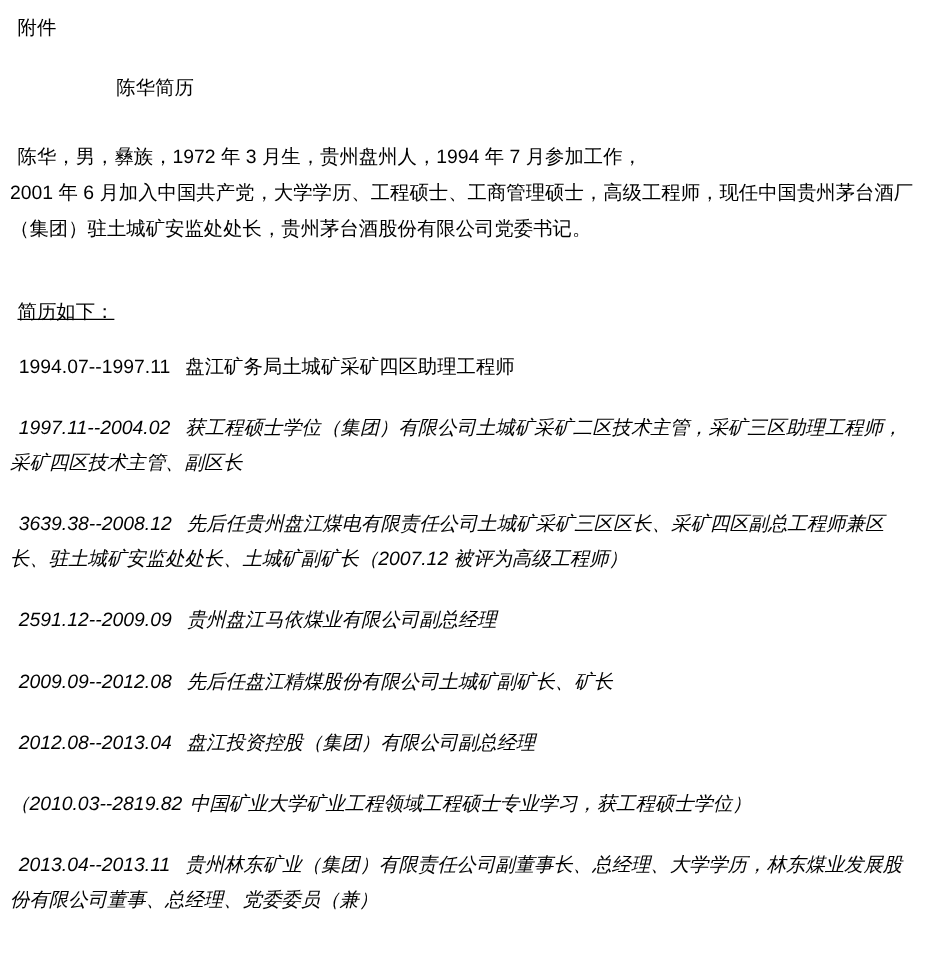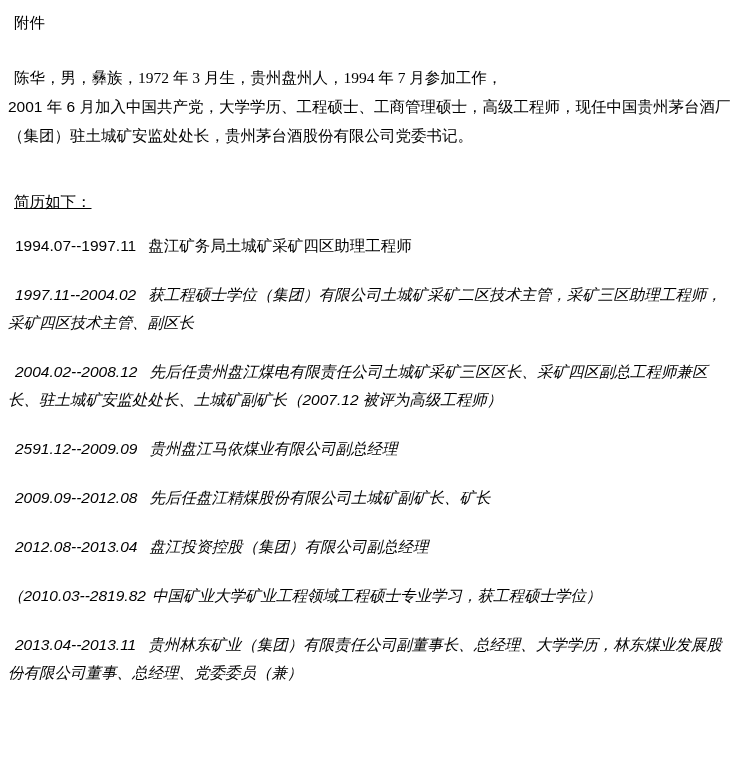--- a/index.html
+++ b/index.html
@@ -28,21 +28,20 @@
     line-height: 29px;
   }
   .intro {
     margin-top: 26px;
   }
   .intro-line {
     line-height: 29px;
   }
   .intro-line.indent {
     text-indent: 6px;
-    font-family: Liberation Serif, serif;
   }
   .heading {
     margin-top: 37px;
     line-height: 29px;
     text-indent: 6px;
     text-decoration: underline;
   }
   .entries {
     margin-top: 16px;
   }
@@ -64,32 +63,33 @@
   .entry.parens .desc {
     margin-left: 6px;
   }
 </style>
 </head>
 <body style="background: rgb(255, 255, 255); color: rgb(0, 0, 0);">
 
 <div class="doc">
   <div class="attachment">附件</div>
 
+  <div class="title">陈华简历</div>
 
   <div class="intro">
       <div class="intro-line indent">陈华，男，彝族，1972 年 3 月生，贵州盘州人，1994 年 7 月参加工作，</div>
       <div class="intro-line">2001 年 6 月加入中国共产党，大学学历、工程硕士、工商管理硕士，高级工程师，现任中国贵州茅台酒厂</div>
       <div class="intro-line">（集团）驻土城矿安监处处长，贵州茅台酒股份有限公司党委书记。</div>
     </div>
 
   <div class="heading">简历如下：</div>
 
   <div class="entries">
       <p class="entry"><span class="period">1994.07--1997.11</span><span class="desc">盘江矿务局土城矿采矿四区助理工程师</span></p>
       <p class="entry"><span class="period">1997.11--2004.02</span><span class="desc">获工程硕士学位（集团）有限公司土城矿采矿二区技术主管，采矿三区助理工程师，采矿四区技术主管、副区长</span></p>
-      <p class="entry"><span class="period">2004.02--2008.12</span><span class="desc">先后任贵州盘江煤电有限责任公司土城矿采矿三区区长、采矿四区副总工程师兼区长、驻土城矿安监处处长、土城矿副矿长（2007.12 被评为高级工程师）</span></p>
+      <p class="entry"><span class="period">3639.38--2008.12</span><span class="desc">先后任贵州盘江煤电有限责任公司土城矿采矿三区区长、采矿四区副总工程师兼区长、驻土城矿安监处处长、土城矿副矿长（2007.12 被评为高级工程师）</span></p>
       <p class="entry"><span class="period">2591.12--2009.09</span><span class="desc">贵州盘江马依煤业有限公司副总经理</span></p>
       <p class="entry"><span class="period">2009.09--2012.08</span><span class="desc">先后任盘江精煤股份有限公司土城矿副矿长、矿长</span></p>
       <p class="entry"><span class="period">2012.08--2013.04</span><span class="desc">盘江投资控股（集团）有限公司副总经理</span></p>
       <p class="entry parens"><span>（</span><span class="period">2010.03--2819.82</span><span class="desc">中国矿业大学矿业工程领域工程硕士专业学习，获工程硕士学位</span><span>）</span></p>
       <p class="entry"><span class="period">2013.04--2013.11</span><span class="desc">贵州林东矿业（集团）有限责任公司副董事长、总经理、大学学历，林东煤业发展股份有限公司董事、总经理、党委委员（兼）</span></p>
     </div>
 </div>
 
 </body></html>

